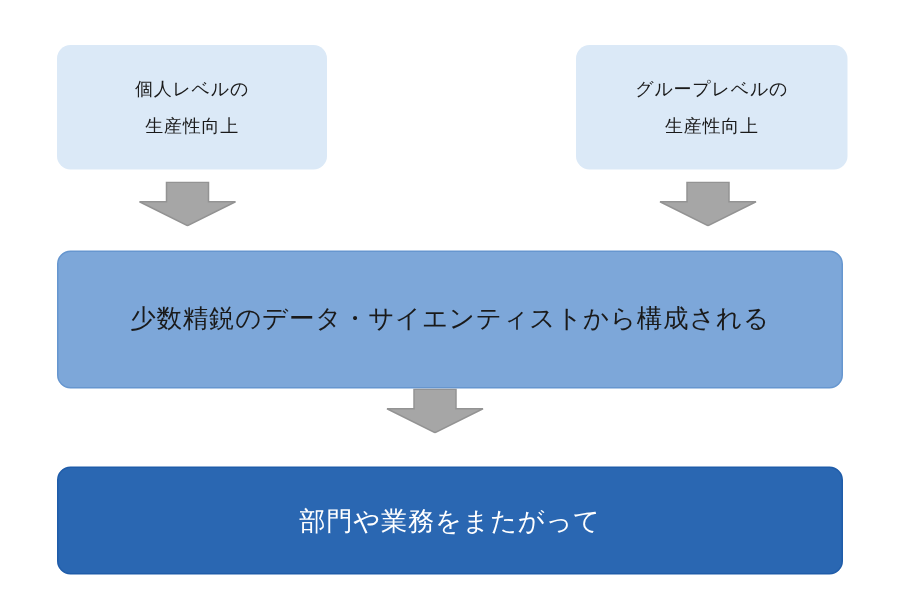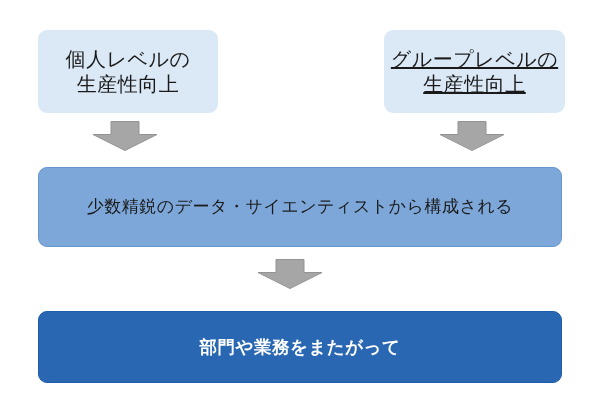--- a/index.html
+++ b/index.html
@@ -8,33 +8,33 @@
     position:relative;width:600px;height:407px;background:var(--background,#fff);
     overflow:hidden;
   }
   .box{
     position:absolute;display:flex;flex-direction:column;justify-content:center;
     align-items:center;text-align:center;border-radius:9px;box-sizing:border-box;
   }
   .box .line{display:block;white-space:nowrap;}
   .box-light{
     background:var(--light_box_bg);color:var(--text_dark);
-    font-size:20px;line-height:25px;letter-spacing:0.5px;
+    font-size:12px;line-height:25px;letter-spacing:0.5px;
   }
   .box-individual{left:38px;top:30px;width:180px;height:83px;}
-  .box-group{left:384px;top:30px;width:181px;height:83px;text-decoration:underline;}
+  .box-group{left:384px;top:30px;width:181px;height:83px;}
   .box-experts{
-    left:38px;top:167px;width:524px;height:80px;
+    left:38px;top:167px;width:524px;height:92px;
     background:var(--mid_box_bg);border:1px solid var(--mid_box_border);
     color:var(--text_dark);font-size:17px;line-height:26px;letter-spacing:0.5px;gap:14px;
   }
   .box-organization{
     left:38px;top:311px;width:524px;height:72px;
     background:var(--dark_box_bg);border:1px solid var(--dark_box_border);
-    color:var(--text_light);font-size:17.5px;font-weight:bold;
+    color:var(--text_light);font-size:17.5px;font-weight:normal;
     line-height:26px;letter-spacing:0.5px;
   }
   .arrow{position:absolute;width:66px;height:30px;}
   .arrow svg{display:block;width:100%;height:100%;}
   .arrow-1{left:92px;top:121px;}
   .arrow-2{left:439px;top:121px;}
   .arrow-3{left:257px;top:259px;}
 </style>
 </head>
 <body>

